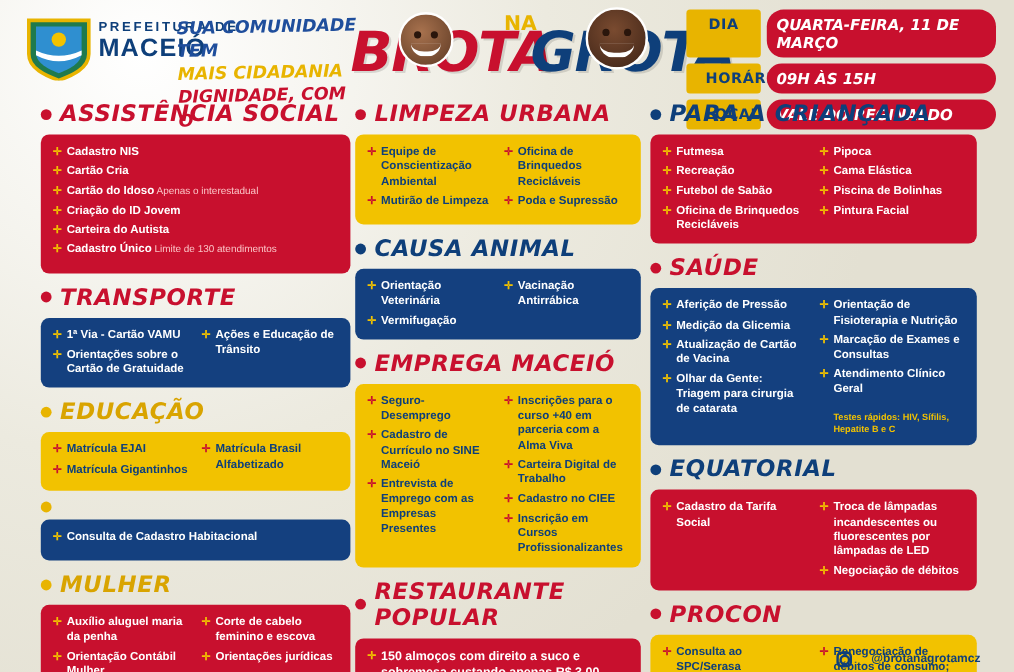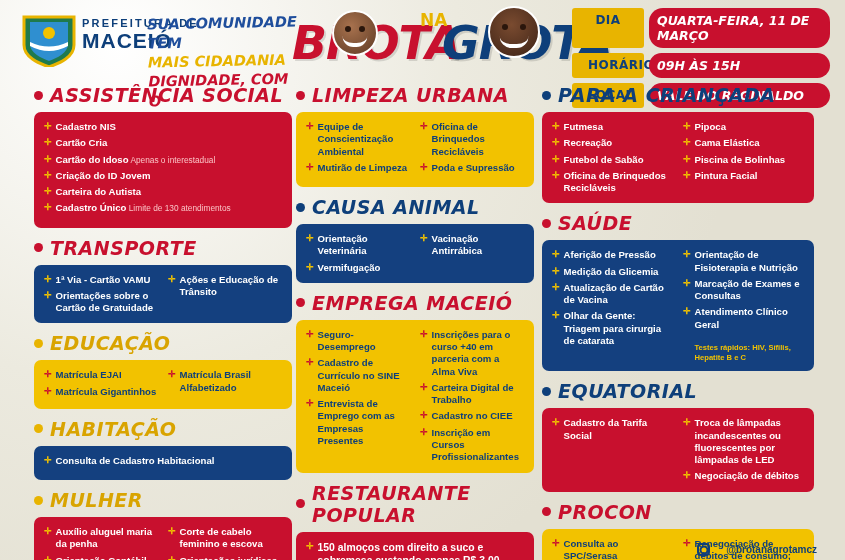--- a/index.html
+++ b/index.html
@@ -78,21 +78,21 @@
   .face .smile { position:absolute; left:50%; top:58%; width:60%; height:26%; transform:translateX(-50%);
     border-bottom:4px solid #fff; border-radius:0 0 40px 40px; }
   .face .eye { position:absolute; top:34%; width:6px; height:6px; background:#2a160c; border-radius:50%; }
   .face .eye.l { left:26%; } .face .eye.r { right:26%; }
 
   .infobox { position:absolute; left:572px; top:8px; width:258px; }
   .inforow { display:flex; align-items:stretch; margin-bottom:5px; }
   .inforow .k {
     background:#e8b400; color:#0e3f7a; font-weight:bold;
     font-size:12px; letter-spacing:.5px;
-    width:72px; padding:5px 16px; text-align:center;
+    width:62px; padding:5px 16px; text-align:center;
     border-radius:3px; margin-right:5px;
     font-family:"DejaVu Sans", sans-serif;
   }
   .inforow .v {
     flex:1; background:#c8102e; color:#fff; font-weight:bold;
     font-size:12.5px; padding:5px 8px; border-radius:14px;
     font-family:"DejaVu Sans", sans-serif; font-style:italic;
     display:flex; align-items:center;
   }
 
@@ -295,21 +295,20 @@
             <div class="item">
               <span class="plus">✛</span>
               <span>Matrícula Brasil Alfabetizado</span>
             </div>
           </div>
         </div>
       </div>
       <div class="sec">
         <div class="sec-title t-gold">
           <span class="dot d-gold"></span>
-          <span>HABITAÇÃO</span>
         </div>
         <div class="card c-blue">
           <div class="items">
             <div class="item">
               <span class="plus">✛</span>
               <span>Consulta de Cadastro Habitacional</span>
             </div>
           </div>
         </div>
       </div>

